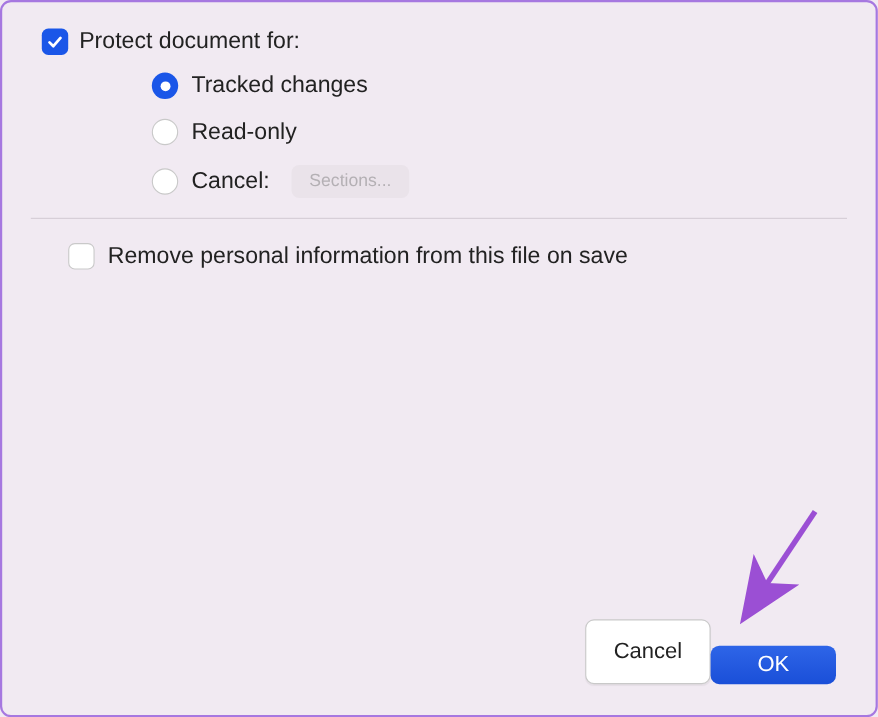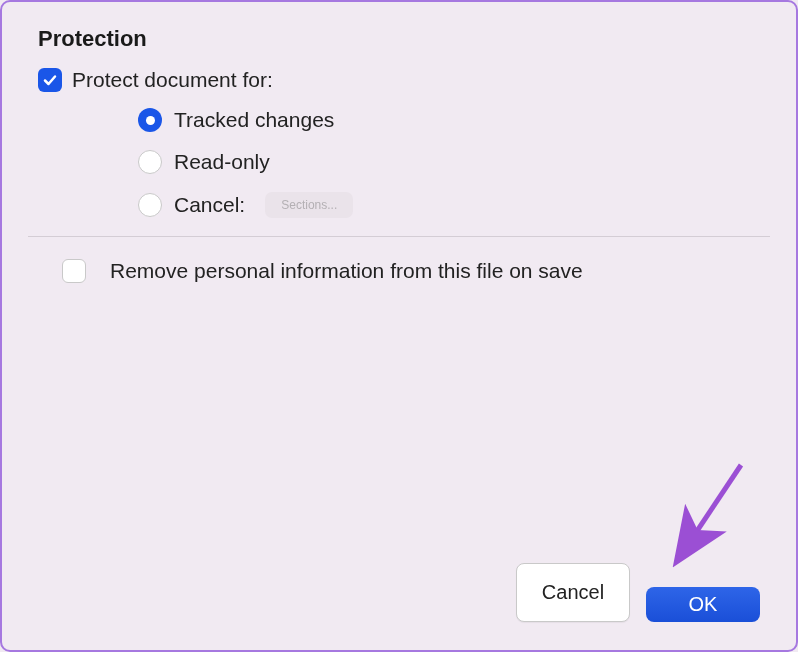--- a/index.html
+++ b/index.html
@@ -80,21 +80,21 @@
       background: #fff;
       border: 1px solid #c9c9c9;
     }
     .sections-btn {
       margin-left: 8px;
       padding: 6px 16px;
       border-radius: 7px;
       background: #eae3ea;
       border: none;
       color: #b4b0b4;
-      font-size: 12px;
+      font-size: 16px;
     }
     .password-row {
       display: flex;
       align-items: center;
       gap: 12px;
       margin-left: 48px;
       margin-top: 8px;
       margin-bottom: 26px;
     }
     .password-input {
@@ -107,30 +107,29 @@
       font-size: 18px;
     }
     .divider {
       border: none;
       border-top: 1px solid #d4cdd5;
       margin: 0 -10px 22px -10px;
     }
     .privacy-checkbox-row {
       display: flex;
       align-items: center;
-      gap: 24px;
+      gap: 12px;
       margin-left: 24px;
       margin-top: 16px;
     }
     .buttons {
       position: absolute;
       bottom: 28px;
       right: 36px;
       display: flex;
-      gap: 16px;
     }
     .btn {
       font-size: 20px;
       padding: 6px 0;
       border-radius: 8px;
       width: 114px;
       text-align: center;
       cursor: pointer;
     }
     .btn-cancel {
@@ -150,21 +149,20 @@
       position: absolute;
       right: 40px;
       bottom: 70px;
       pointer-events: none;
     }
   </style>
 </head>
 <body>
 
 <div>
-  <div class="section-title">Protection</div>
 
   <div class="checkbox-row">
     <div class="checkbox checked">
       <svg width="16" height="16" viewBox="0 0 16 16">
         <path d="M3 8.5 L6.5 12 L13 4.5" stroke="#fff" stroke-width="2.5" fill="none" stroke-linecap="round" stroke-linejoin="round"></path>
       </svg>
     </div>
     <span>Protect document for:</span>
   </div>
 

